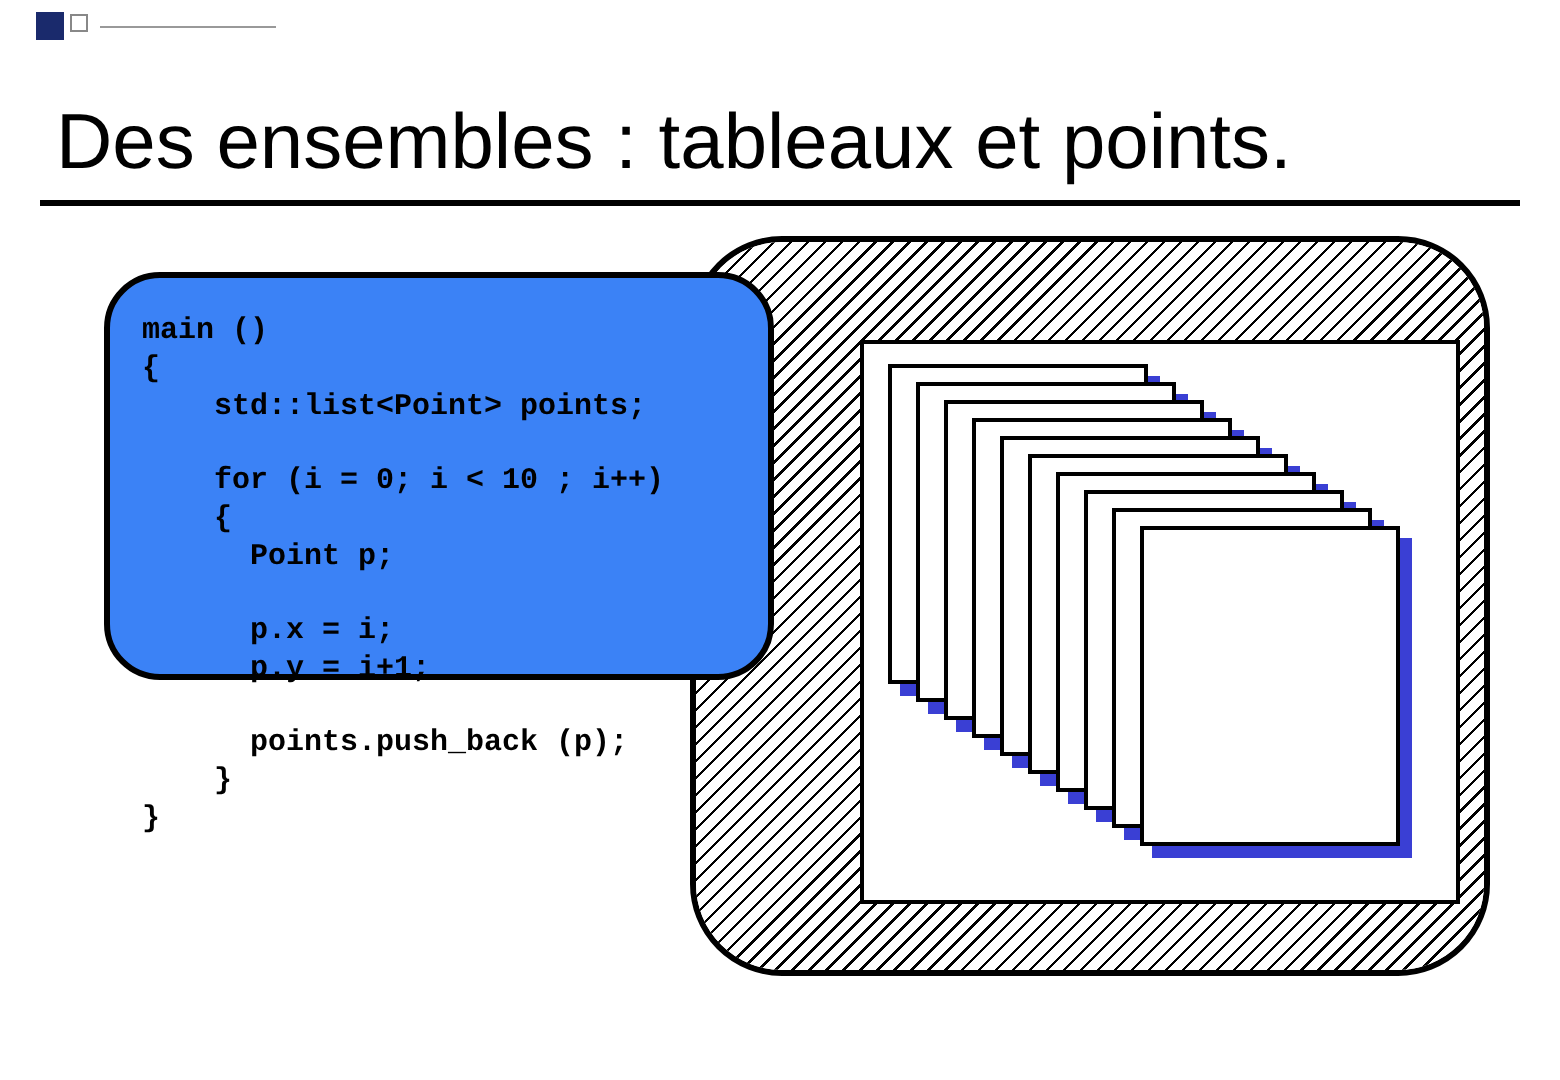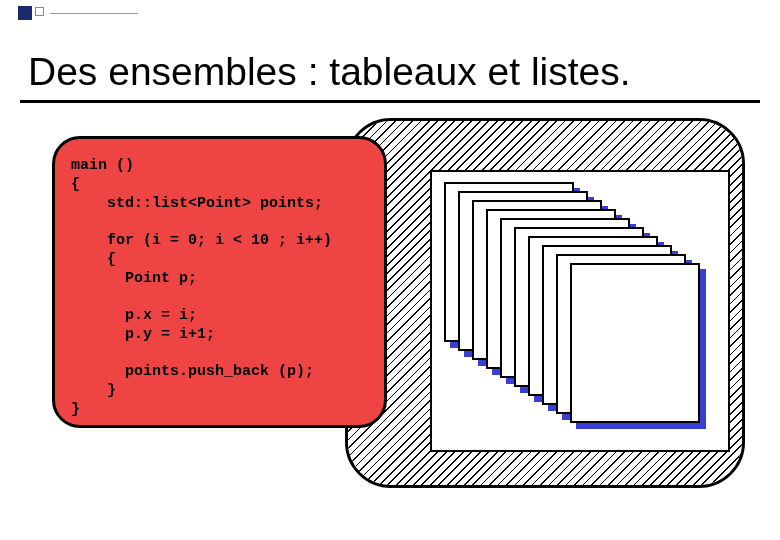--- a/index.html
+++ b/index.html
@@ -102,22 +102,22 @@
     width: 130px;
     height: 160px;
     background: #3a3fd4;
   }
   
   .codebox {
     position: absolute;
     top: 136px;
     left: 52px;
     width: 335px;
-    height: 292px;
-    background: #ef4444;
+    height: 204px;
+    background: #3b82f6;
     border: 3px solid #000;
     border-radius: 28px;
     padding: 18px 12px 12px 16px;
   }
   .code {
     font-family: "Courier New", monospace;
     font-size: 15px;
     font-weight: bold;
     color: #000;
     white-space: pre;
@@ -126,21 +126,21 @@
 </style>
 </head>
 <body>
 
 <div class="top-bar">
   <div class="sq1"></div>
   <div class="sq2"></div>
   <div class="thinline"></div>
 </div>
 
-<div class="title">Des ensembles : tableaux et listes.</div>
+<div class="title">Des ensembles : tableaux et points.</div>
 <div class="underline"></div>
 
 <div class="hatchbox"></div>
 <div class="hatchinner"></div>
 
 <div class="stackcontainer" id="stack">
     <div class="shadow" style="left: 6px; top: 6px;"></div>
     <div class="card" style="left: 0px; top: 0px;"></div>
     <div class="shadow" style="left: 20px; top: 15px;"></div>
     <div class="card" style="left: 14px; top: 9px;"></div>

